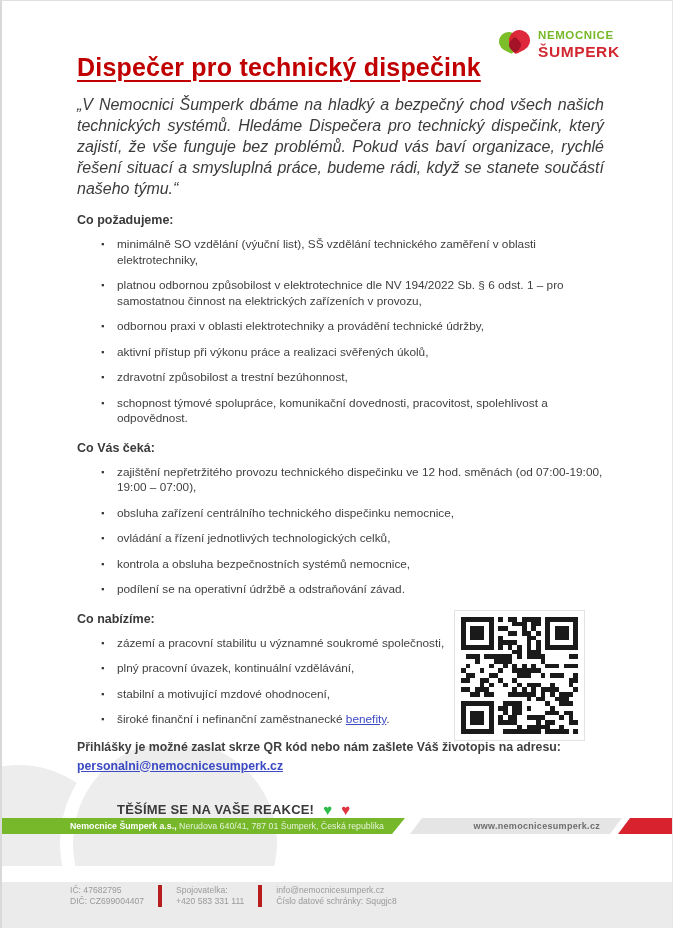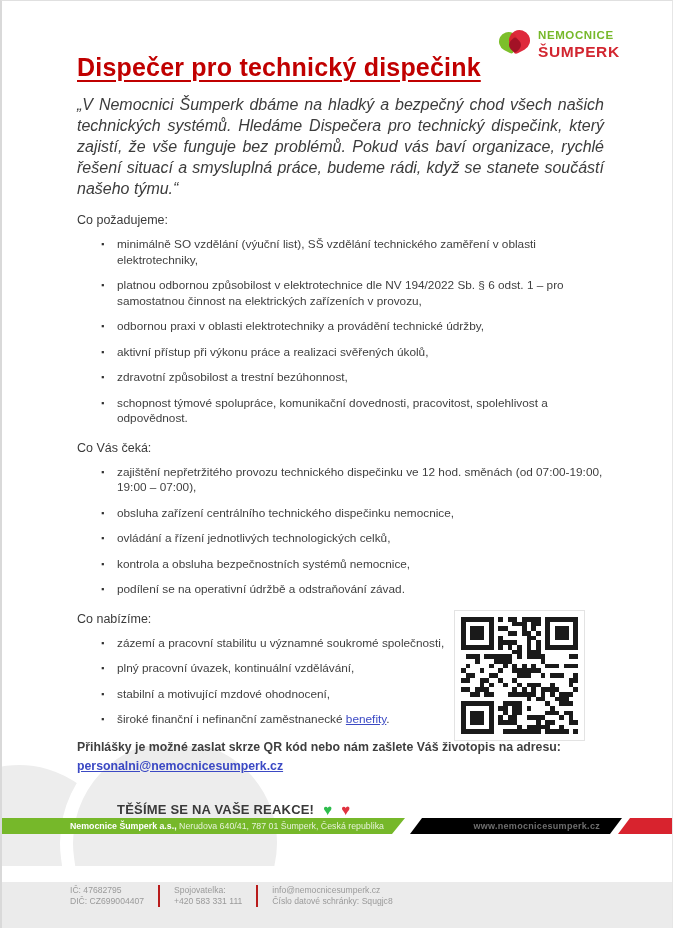--- a/index.html
+++ b/index.html
@@ -16,21 +16,21 @@
   .petal-overlap{width:12px;height:12px;background:#a31226;border-radius:3px 6px 3px 6px;transform:rotate(45deg);left:10px;top:11px;}
   .logo-text{line-height:1;}
   .logo-line1{font-size:11.5px;font-weight:bold;color:#76b82a;letter-spacing:.6px;}
   .logo-line2{font-size:15.5px;font-weight:bold;color:#d22630;letter-spacing:.6px;margin-top:2px;}
 
   
   .content{position:absolute;left:75px;top:0;width:530px;padding-top:52px;color:#3f3f3f;z-index:2;}
   h1{margin:0 0 12px 0;font-size:25px;font-weight:bold;color:#c00000;
      text-decoration:underline;text-decoration-thickness:2px;text-underline-offset:4px;letter-spacing:.2px;}
   .intro{margin:0 0 9px 0;font-style:italic;font-size:16px;line-height:21px;text-align:justify;color:#3c3c3c;width:527px;}
-  .sec-heading{font-size:12.5px;font-weight:normal;margin:14px 0 10px 0;color:#3a3a3a;}
+  .sec-heading{font-size:12.5px;font-weight:bold;margin:14px 0 10px 0;color:#3a3a3a;}
   ul.bullets{list-style:none;margin:0;padding:0 0 0 40px;}
   ul.bullets li{position:relative;font-size:11.8px;line-height:15.5px;margin-bottom:10px;max-width:492px;color:#3f3f3f;}
   ul.bullets li::before{content:"▪";position:absolute;left:-16px;top:0;font-size:9px;color:#2e2e2e;}
   a.doc-link{color:#3b49c4;text-decoration:underline;}
   .apply{margin-top:4px;font-size:12.3px;font-weight:bold;line-height:19px;}
   .apply a{font-weight:bold;}
   .closing{margin:26px 0 0 40px;font-size:13px;font-weight:bold;color:#3a3a3a;letter-spacing:.2px;display:flex;align-items:center;gap:9px;}
   .heart-glyph{font-size:15px;line-height:1;}
   .heart-glyph.green{color:#2ebd4d;}
   .heart-glyph.red{color:#e03340;}
@@ -47,27 +47,27 @@
   .decor .petalA{border-radius:115px 115px 26px 115px;transform:rotate(38deg);left:-98px;top:6px;}
   .decor .petalB{border-radius:115px 115px 26px 115px;transform:rotate(82deg);left:58px;top:-18px;}
 
   
   .footer-bg{position:absolute;left:0;top:881px;width:673px;height:47px;background:#ebebeb;z-index:1;}
   .bar{position:absolute;top:817px;height:16px;z-index:3;}
   .bar-green{left:0;width:410px;background:#76b82a;clip-path:polygon(0 0,403px 0,390px 16px,0 16px);
              display:flex;align-items:center;padding-left:68px;box-sizing:border-box;white-space:nowrap;}
   .bar-green .co{font-size:8.8px;font-weight:bold;color:#fff;}
   .bar-green .addr{font-size:8.8px;color:rgba(255,255,255,.82);}
-  .bar-gray{left:408px;width:212px;background:#000000;clip-path:polygon(12px 0,212px 0,200px 16px,0 16px);
+  .bar-gray{left:408px;width:212px;background:#e5e5e5;clip-path:polygon(12px 0,212px 0,200px 16px,0 16px);
             display:flex;align-items:center;justify-content:flex-end;padding-right:22px;box-sizing:border-box;}
   .bar-gray span{font-size:9px;font-weight:bold;color:#6e6e6e;letter-spacing:.3px;}
   .bar-red{left:616px;width:57px;background:#d8232e;clip-path:polygon(12px 0,57px 0,57px 16px,0 16px);}
   .footer-info{position:absolute;left:68px;top:884px;display:flex;gap:14px;z-index:3;
                font-size:8.6px;line-height:11px;color:#9a9a9a;}
-  .footer-col{padding-right:14px;border-right:2px solid #b91c1c;}
+  .footer-col{padding-right:14px;border-right:4px solid #b91c1c;}
   .footer-col:last-child{border-right:none;}
 </style>
 </head>
 <body>
 
 <div class="page">
 
   <div class="logo">
     <div class="heart">
       <div class="petal petal-green"></div>

